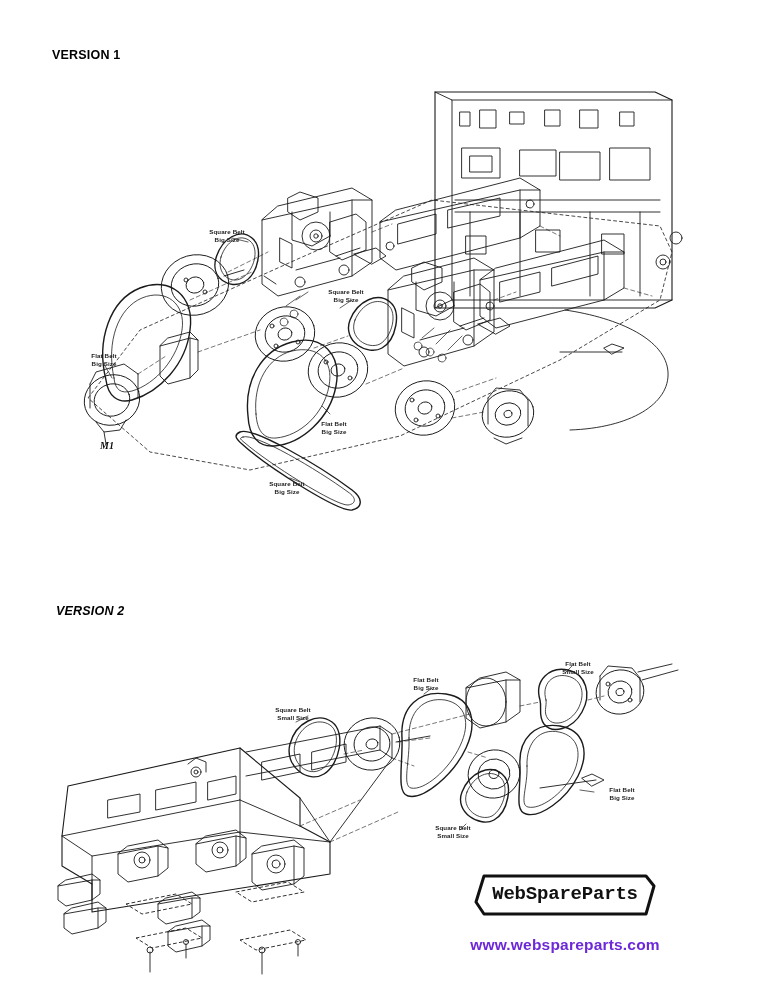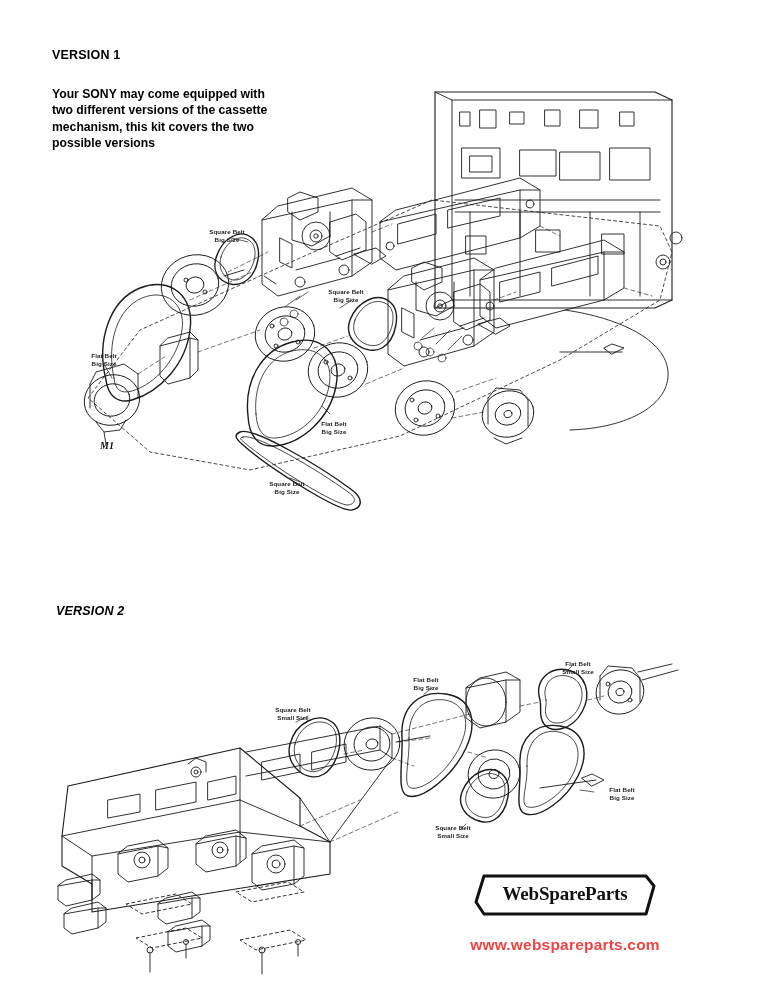--- a/index.html
+++ b/index.html
@@ -88,40 +88,39 @@
     margin: 0 auto;
   }
   #logo-text {
     position: absolute;
     left: 0;
     top: 11px;
     width: 186px;
     text-align: center;
     font-size: 19px;
     font-weight: bold;
-    font-family: Liberation Serif, serif;
+    font-family: Liberation Mono, monospace;
     color: #111;
     letter-spacing: -0.2px;
   }
   #site-url {
     margin-top: 18px;
     font-size: 15.5px;
     font-weight: bold;
-    color: #ef4444;
+    color: #6d28d9;
     letter-spacing: .2px;
   }
 </style>
 </head>
 <body>
 
 <div class="page">
 
   <div class="version-heading" id="version1-heading">VERSION 1</div>
 
-  <div class="intro-text">Your SONY may come equipped with two different versions of the cassette mechanism, this kit covers the two possible versions</div>
 
   <div class="version-heading" id="version2-heading">VERSION 2</div>
 
   <svg class="art" id="art-version-1" viewBox="0 0 759 996">
     <g fill="none" stroke="#1b1b1b" stroke-width="0.9" stroke-linejoin="round" stroke-linecap="round">
 
       <path d="M435 92 L655 92 L672 100 L672 300 L655 308 L435 308 Z" stroke-width="1.1"></path>
       <path d="M435 92 L452 100 L452 300 L435 308"></path>
       <path d="M452 100 L672 100"></path>
       <path d="M452 300 L672 300"></path>

